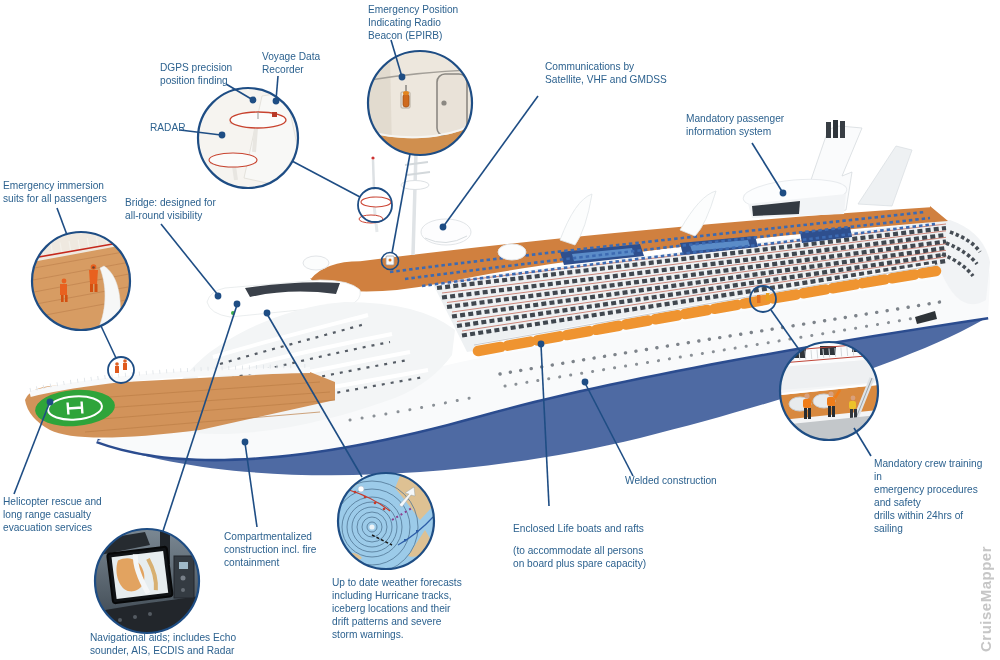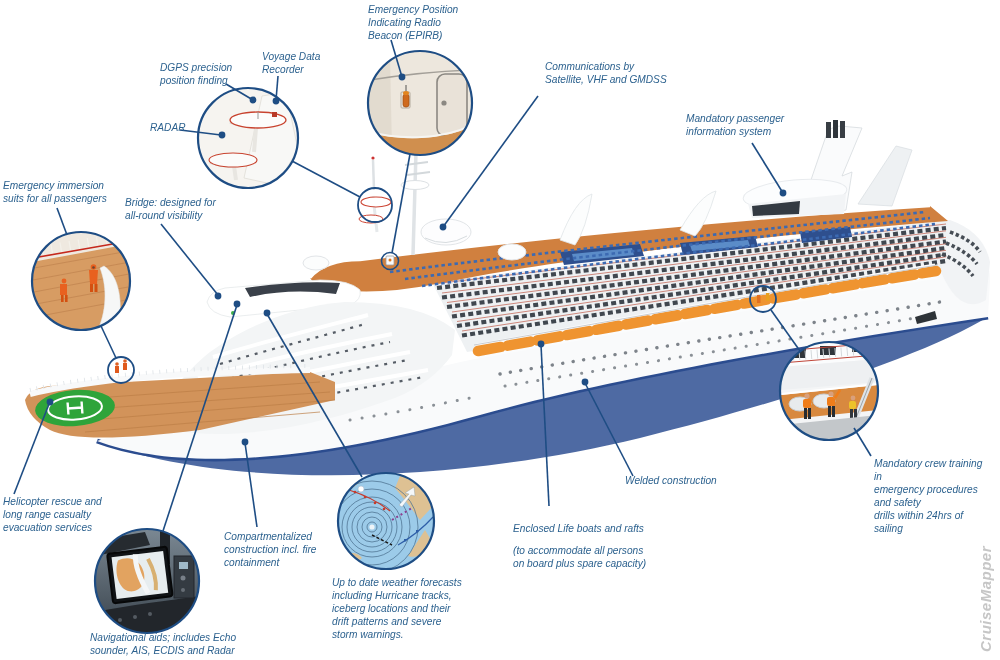--- a/index.html
+++ b/index.html
@@ -1,17 +1,17 @@
 <!DOCTYPE html>
 <html><head>
 <meta charset="utf-8">
 <style>
   html,body{margin:0;padding:0;background:#fff;}
   #stage{position:relative;width:1000px;height:660px;overflow:hidden;background:#ffffff;
-         font-family:"Liberation Sans", sans-serif;font-style:italic;}
+         font-family:"Liberation Sans", sans-serif;}
   .lbl{position:absolute;font-size:10.8px;line-height:13px;color:#2d628f;
        white-space:pre-line;transform:scaleX(.94);transform-origin:0 0;}
   #svgart{position:absolute;left:0;top:0;}
   .watermark{position:absolute;right:6px;bottom:8px;color:#c6c6c6;font-size:15px;
              font-weight:bold;letter-spacing:.5px;writing-mode:vertical-rl;
              transform:rotate(180deg);}
   .lb2{display:block;margin-top:9px;}
 </style>
 </head>
 <body>

